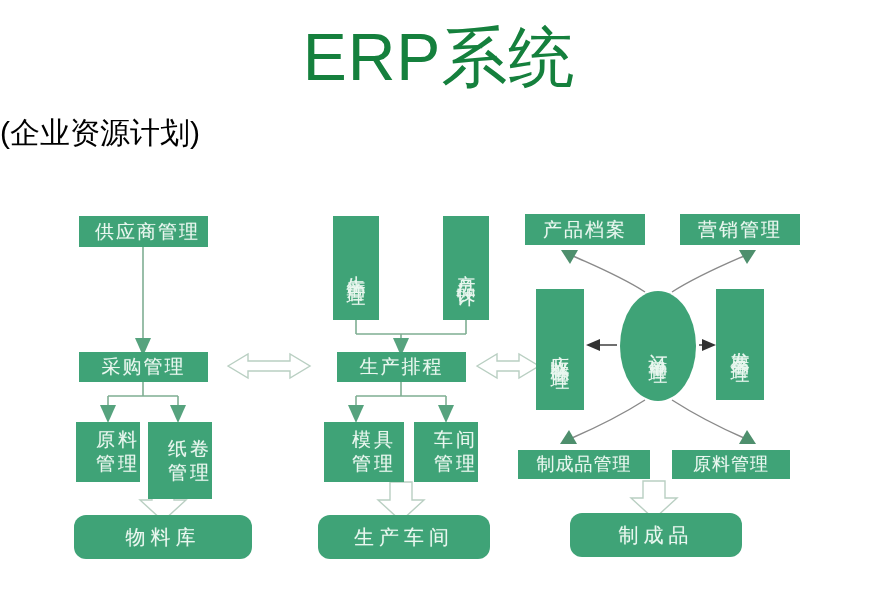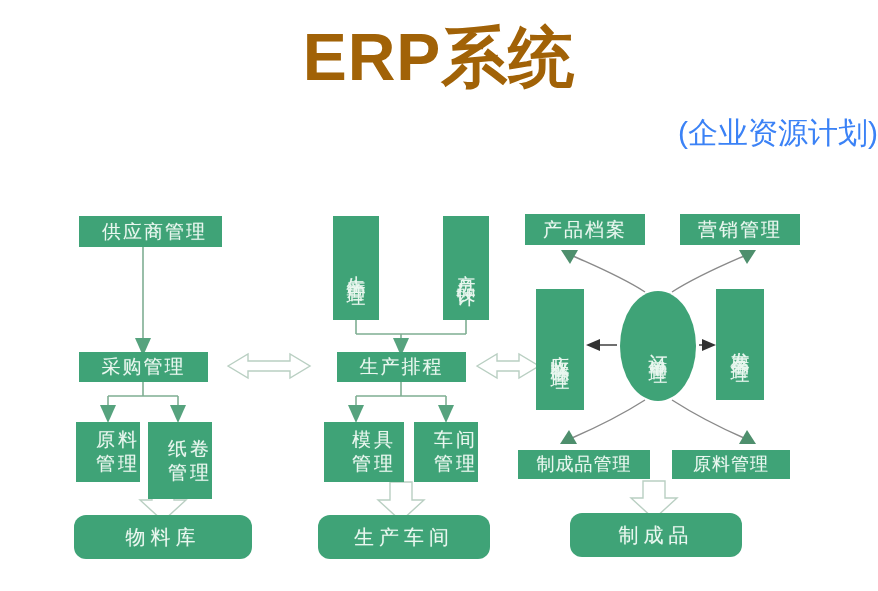--- a/index.html
+++ b/index.html
@@ -14,34 +14,34 @@
     background:#ffffff;
     overflow:hidden;
   }
 
   
   .title{
     position:absolute;
     left:0; right:0; top:24px;
     text-align:center;
     font-family:"Liberation Sans","DejaVu Sans",sans-serif;
-    font-weight:bold;
+    font-weight:normal;
     font-size:66px;
     letter-spacing:1px;
-    color:#a16207;
+    color:#15803d;
     line-height:1;
     white-space:nowrap;
   }
   .subtitle{
     position:absolute;
     left:0; right:0; top:118px;
-    text-align:right;
+    text-align:left;
     font-family:"Liberation Sans","DejaVu Sans",sans-serif;
     font-size:30px;
-    color:#3b82f6;
+    color:#000000;
     line-height:1;
     white-space:nowrap;
   }
 
   
   .node{
     position:absolute;
     background:#3fa377;
     color:#e9f7ef;
     display:flex;
@@ -190,21 +190,21 @@
       <path class="curve" d="M672,400 C697,416 721,428 744,438"></path>
       <polygon class="curve-head" points="756,444 739,444 747,430"></polygon>
     </g>
 
     <g>
       <polygon class="hollow" points="643,481 643,498 631,498 654,519 677,498 665,498 665,481"></polygon>
     </g>
 
   </svg>
 
-  <div class="node" style="left:79px; top:216px; width:143px; height:31px;padding-left:8px;">
+  <div class="node" style="left:79px; top:216px; width:129px; height:31px;padding-left:8px;">
     <span>供应商管理</span>
   </div>
 
   <div class="node" style="left:79px; top:352px; width:129px; height:30px;">
     <span>采购管理</span>
   </div>
 
   <div class="node two-line" style="left:76px; top:422px; width:64px; height:60px;">
     <span>原料管理</span>
   </div>

